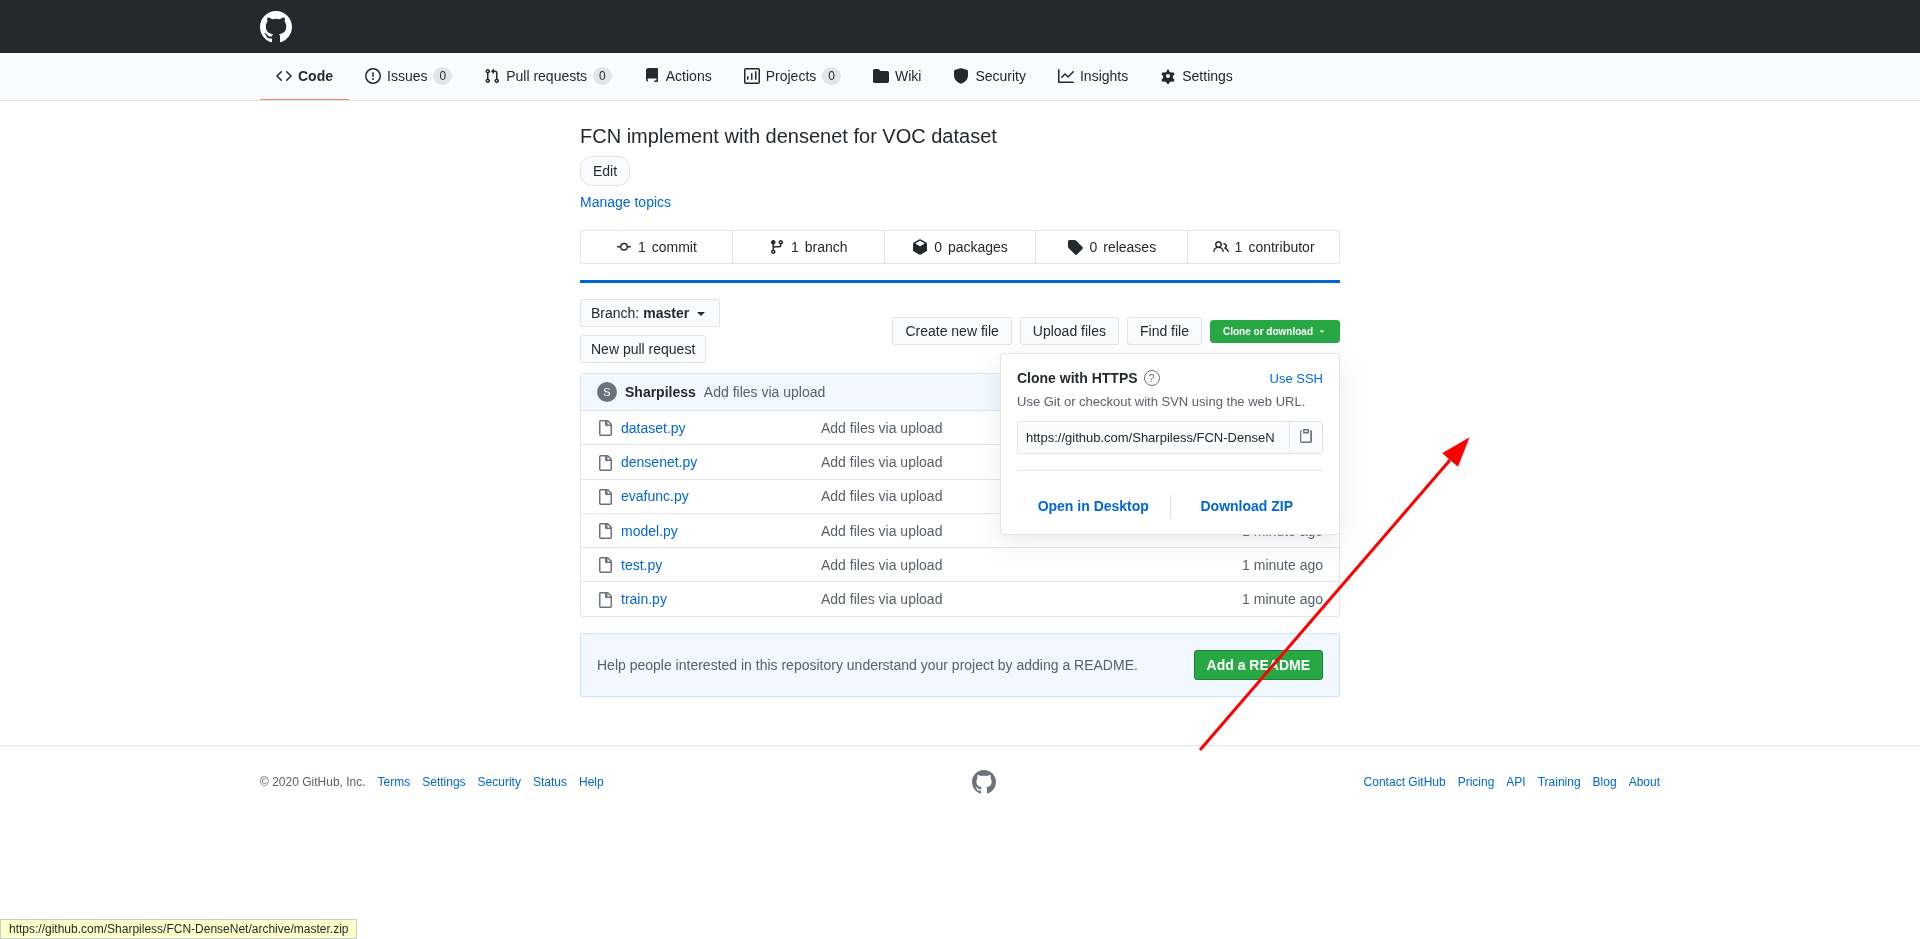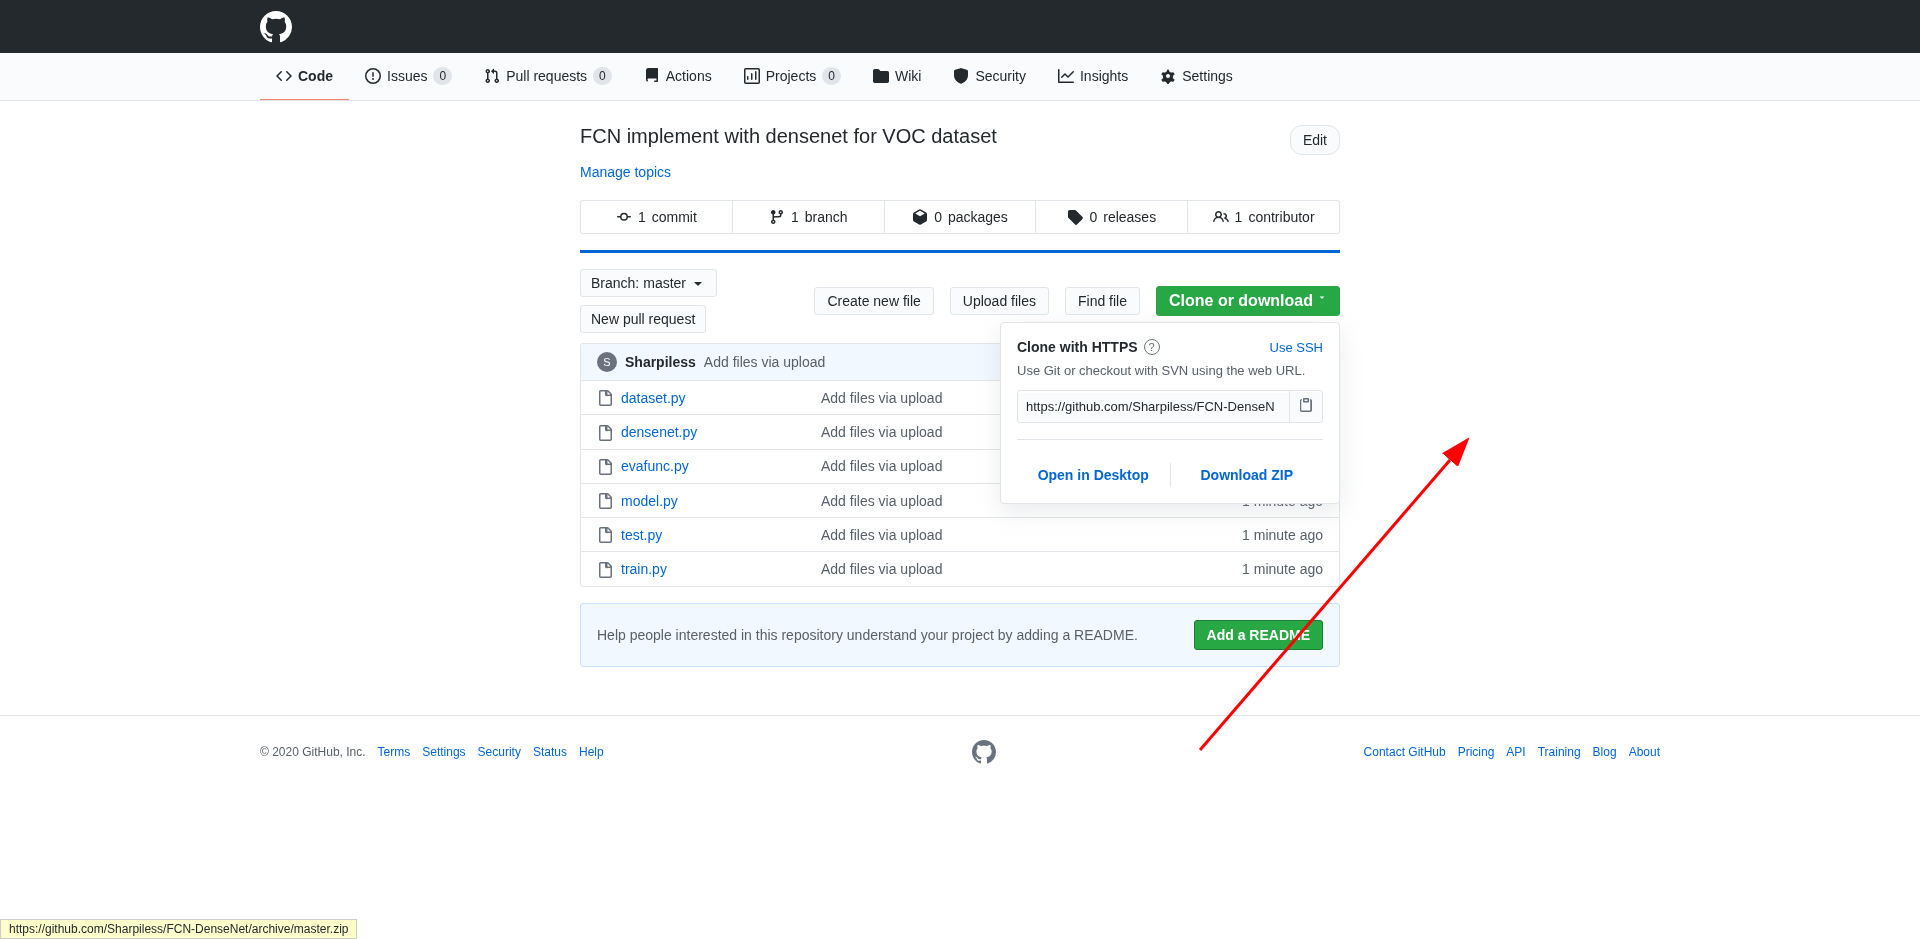--- a/index.html
+++ b/index.html
@@ -102,35 +102,35 @@
     }
     .toolbar-left {
       display: flex;
       align-items: flex-start;
       gap: 8px;
       flex-direction: column;
     }
     .toolbar-right {
       display: flex;
       align-items: center;
-      gap: 16px;
+      gap: 8px;
       position: relative;
     }
     .branch-selector {
       display: flex;
       align-items: center;
       gap: 4px;
       padding: 5px 10px;
       border: 1px solid #e1e4e8;
       border-radius: 3px;
       background: #fafbfc;
       cursor: pointer;
       font-size: 14px;
     }
-    .branch-selector .branch-label { font-weight: 400; }
+    .branch-selector .branch-label { font-weight: 700; }
     .new-pull-request-btn {
       padding: 5px 10px;
       border: 1px solid #e1e4e8;
       border-radius: 3px;
       background: #fafbfc;
       cursor: pointer;
       font-size: 14px;
       color: #24292e;
     }
     .toolbar-btn {
@@ -141,21 +141,21 @@
       cursor: pointer;
       font-size: 14px;
       color: #24292e;
     }
     .clone-download-btn {
       padding: 5px 12px;
       border: 1px solid #28a745;
       border-radius: 3px;
       background: #28a745;
       cursor: pointer;
-      font-size: 16px;
+      font-size: 10px;
       color: #fff;
       font-weight: 600;
       display: flex;
       align-items: flex-start;
       gap: 4px;
     }
 
     
     .clone-dropdown {
       position: absolute;
@@ -436,21 +436,21 @@
   <div class="repo-tab">
     <svg class="icon-svg" viewBox="0 0 16 16">
         <path d="M7.429 1.525a6.593 6.593 0 011.142 0c.036.003.108.036.137.146l.289 1.105c.147.56.55.967.997 1.189.174.086.341.183.501.29.417.278.97.423 1.53.27l1.084-.333a.155.155 0 01.152.043c.162.178.316.365.461.560a6.42 6.42 0 01.821 1.756.154.154 0 01-.063.151l-.92.633a1.62 1.62 0 00-.664 1.4c.014.21.014.42 0 .63a1.62 1.62 0 00.664 1.4l.92.635a.155.155 0 01.064.151 6.39 6.39 0 01-.82 1.756 6.297 6.297 0 01-.463.560.154.154 0 01-.151.044l-1.084-.333c-.56-.152-1.113-.008-1.53.27-.16.107-.327.204-.501.29-.447.222-.85.629-.997 1.189l-.289 1.105a.158.158 0 01-.137.146 6.6 6.6 0 01-1.142 0 .158.158 0 01-.137-.146l-.289-1.105c-.147-.56-.55-.967-.997-1.189a5.42 5.42 0 01-.501-.29c-.417-.278-.97-.423-1.53-.27l-1.084.333a.155.155 0 01-.152-.043 6.29 6.29 0 01-.461-.560 6.39 6.39 0 01-.821-1.756.154.154 0 01.063-.151l.92-.633a1.62 1.62 0 00.664-1.4 5.117 5.117 0 010-.63 1.621 1.621 0 00-.664-1.4l-.92-.635a.155.155 0 01-.064-.151 6.39 6.39 0 01.82-1.756 6.29 6.29 0 01.463-.56.155.155 0 01.151-.044l1.084.333c.56.152 1.113.008 1.53-.27.16-.107.327-.204.501-.29.447-.222.85-.629.997-1.189l.289-1.105a.158.158 0 01.137-.146zM8 10a2 2 0 100-4 2 2 0 000 4z"></path>
       </svg>
     <span>Settings</span>
   </div>
 </div>
 
 <div class="main-content">
 
-  <div style="display:flex; justify-content:space-between; align-items:flex-start; margin-bottom:8px;">
+  <div style="display:flex; justify-content:center; align-items:flex-start; margin-bottom:8px;flex-direction:column;">
     <h1 class="repo-title">FCN implement with densenet for VOC dataset</h1>
     <button class="edit-button">Edit</button>
   </div>
 
   <a class="manage-topics">Manage topics</a>
 
   <div class="stats-bar">
     <div class="stat-item">
       <svg class="icon-svg" viewBox="0 0 16 16">
           <path d="M11.93 8.5a4.002 4.002 0 01-7.86 0H1.75a.75.75 0 010-1.5H4.07a4.002 4.002 0 017.86 0h2.32a.75.75 0 010 1.5h-2.32zm-1.43-.75a2.5 2.5 0 10-5 0 2.5 2.5 0 005 0z"></path>

